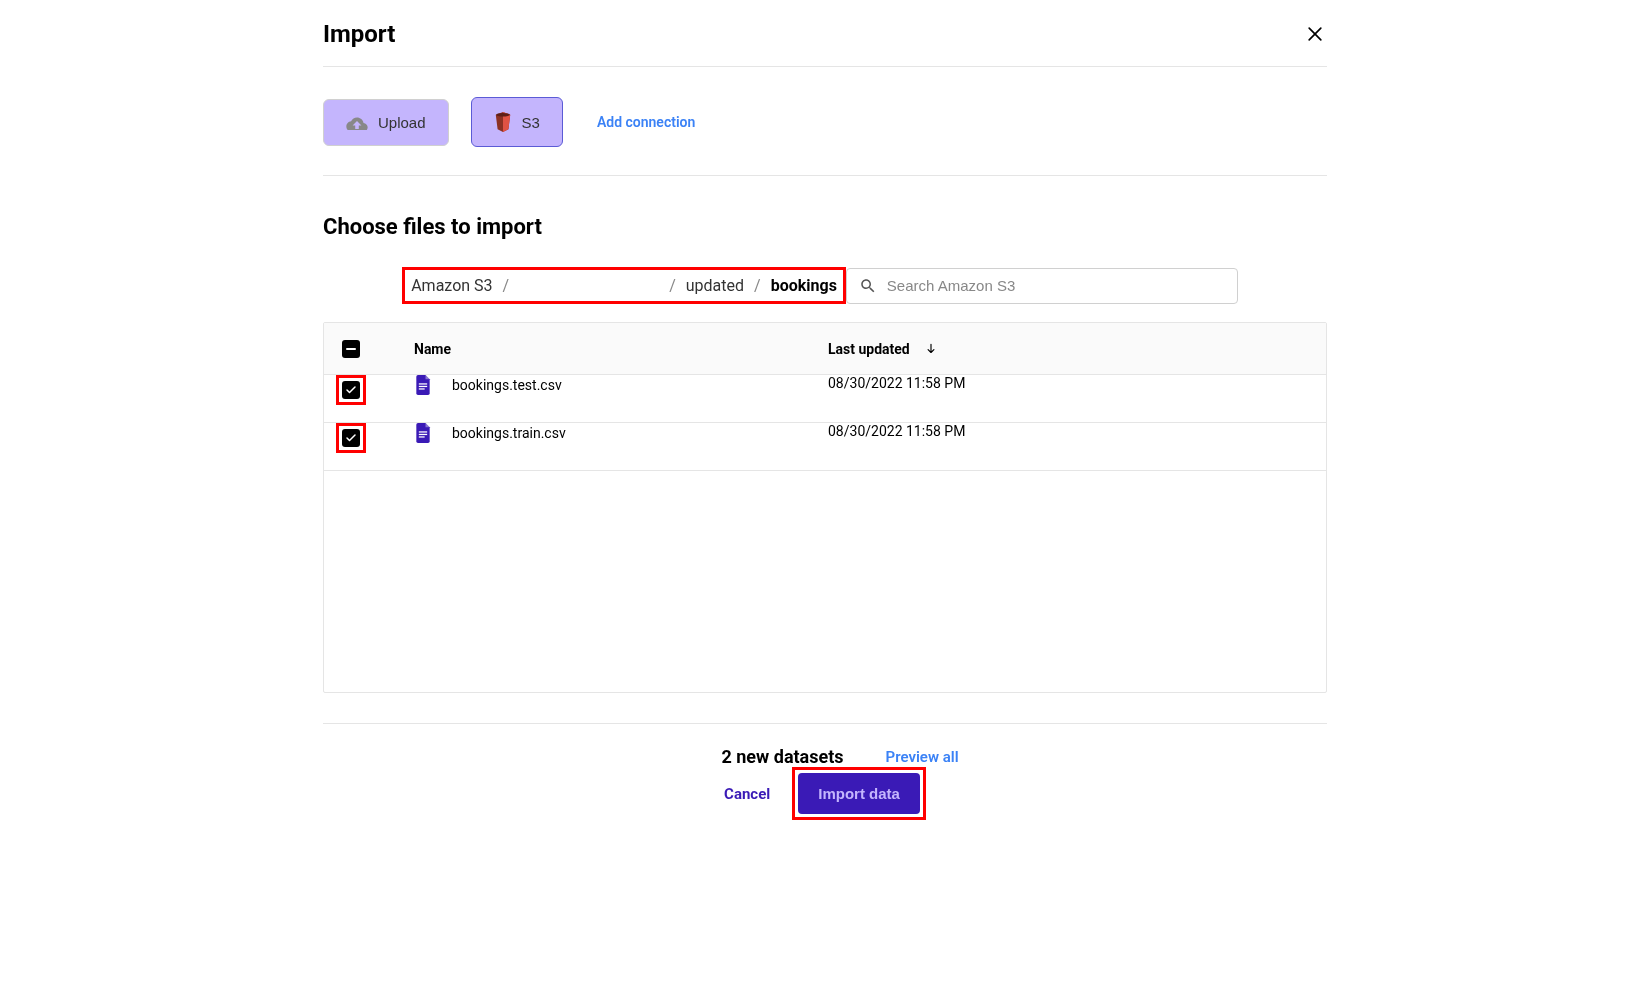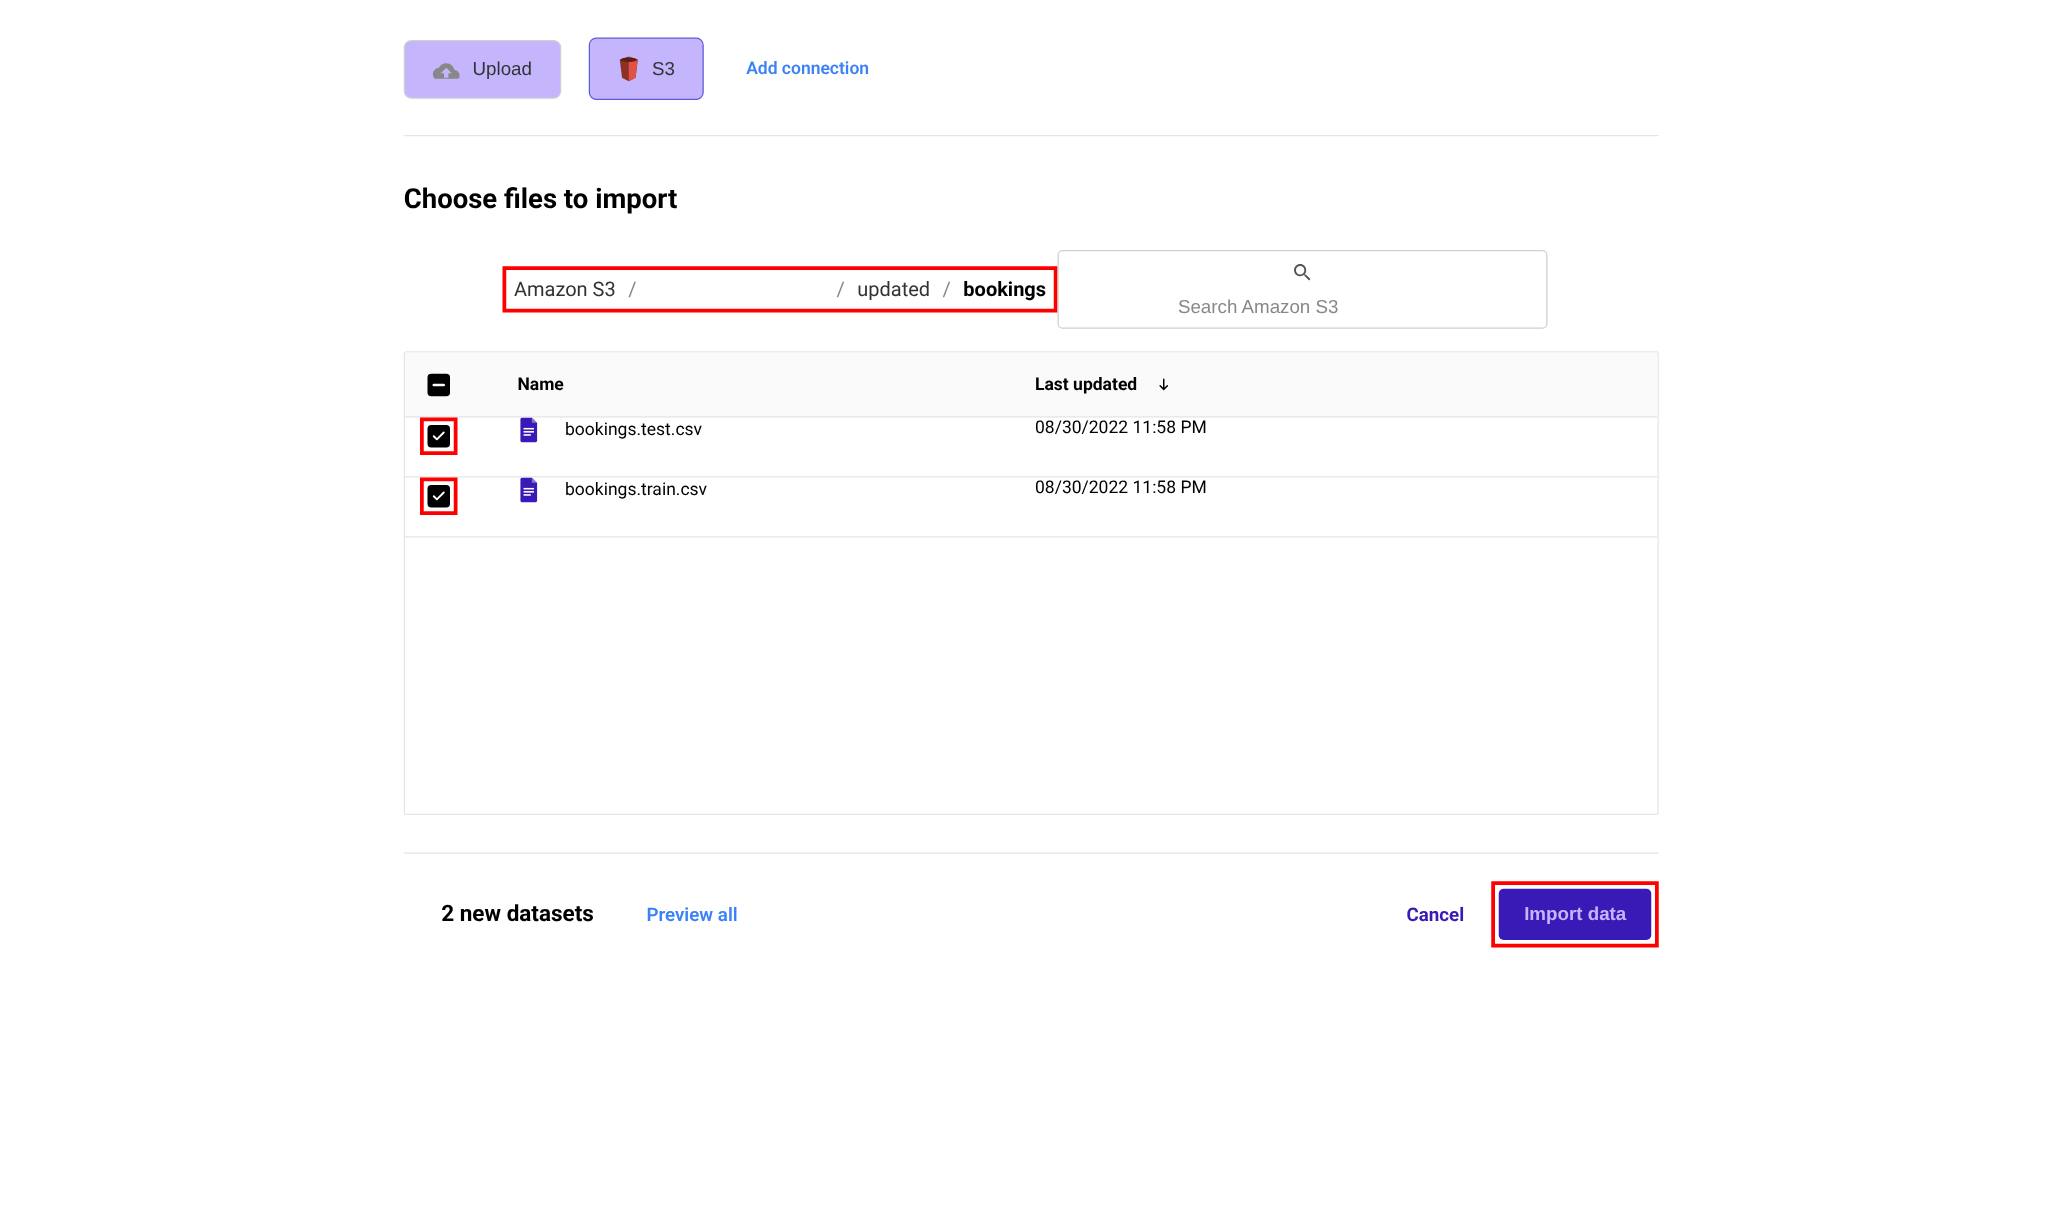--- a/index.html
+++ b/index.html
@@ -111,21 +111,20 @@
       width: 140px;
     }
     .search-box {
       display: flex;
       align-items: center;
       border: 1px solid #d0d0d0;
       border-radius: 4px;
       padding: 8px 12px;
       width: 392px;
       gap: 10px;
-      flex-direction: column;
     }
     .search-box input {
       border: none;
       outline: none;
       font-size: 15px;
       flex: 1;
       color: #333;
     }
     .search-box input::placeholder {
       color: #888;
@@ -215,20 +214,21 @@
       width: 480px;
       font-size: 14px;
     }
     .footer {
       display: flex;
       align-items: center;
       justify-content: space-between;
       padding: 22px 0;
       border-top: 1px solid #e5e5e5;
       margin-top: 30px;
+      flex-direction: column;
     }
     .footer-left {
       display: flex;
       align-items: center;
       gap: 42px;
     }
     .dataset-count {
       font-size: 18px;
       font-weight: 700;
       margin-left: 30px;
@@ -263,20 +263,29 @@
       padding: 12px 20px;
       font-size: 15px;
       font-weight: 600;
       cursor: pointer;
     }
   </style>
 </head>
 <body>
 
 <div class="container">
+  <div class="header">
+    <div class="header-title">Import</div>
+    <div class="close-btn">
+      <svg width="20" height="20" viewBox="0 0 24 24" fill="none" stroke="#000" stroke-width="2" stroke-linecap="round">
+        <line x1="5" y1="5" x2="19" y2="19"></line>
+        <line x1="19" y1="5" x2="5" y2="19"></line>
+      </svg>
+    </div>
+  </div>
 
   <div class="source-row">
     <button class="source-btn">
       <span class="icon">
         <svg width="22" height="16" viewBox="0 0 24 18" fill="#888">
           <path d="M19.35 10.04C18.67 6.59 15.64 4 12 4 9.11 4 6.6 5.64 5.35 8.04 2.34 8.36 0 10.91 0 14c0 3.31 2.69 6 6 6h13c2.76 0 5-2.24 5-5 0-2.64-2.05-4.78-4.65-4.96zM14 13v4h-4v-4H7l5-5 5 5h-3z"></path>
         </svg>
       </span>
       <span>Upload</span>
     </button>

